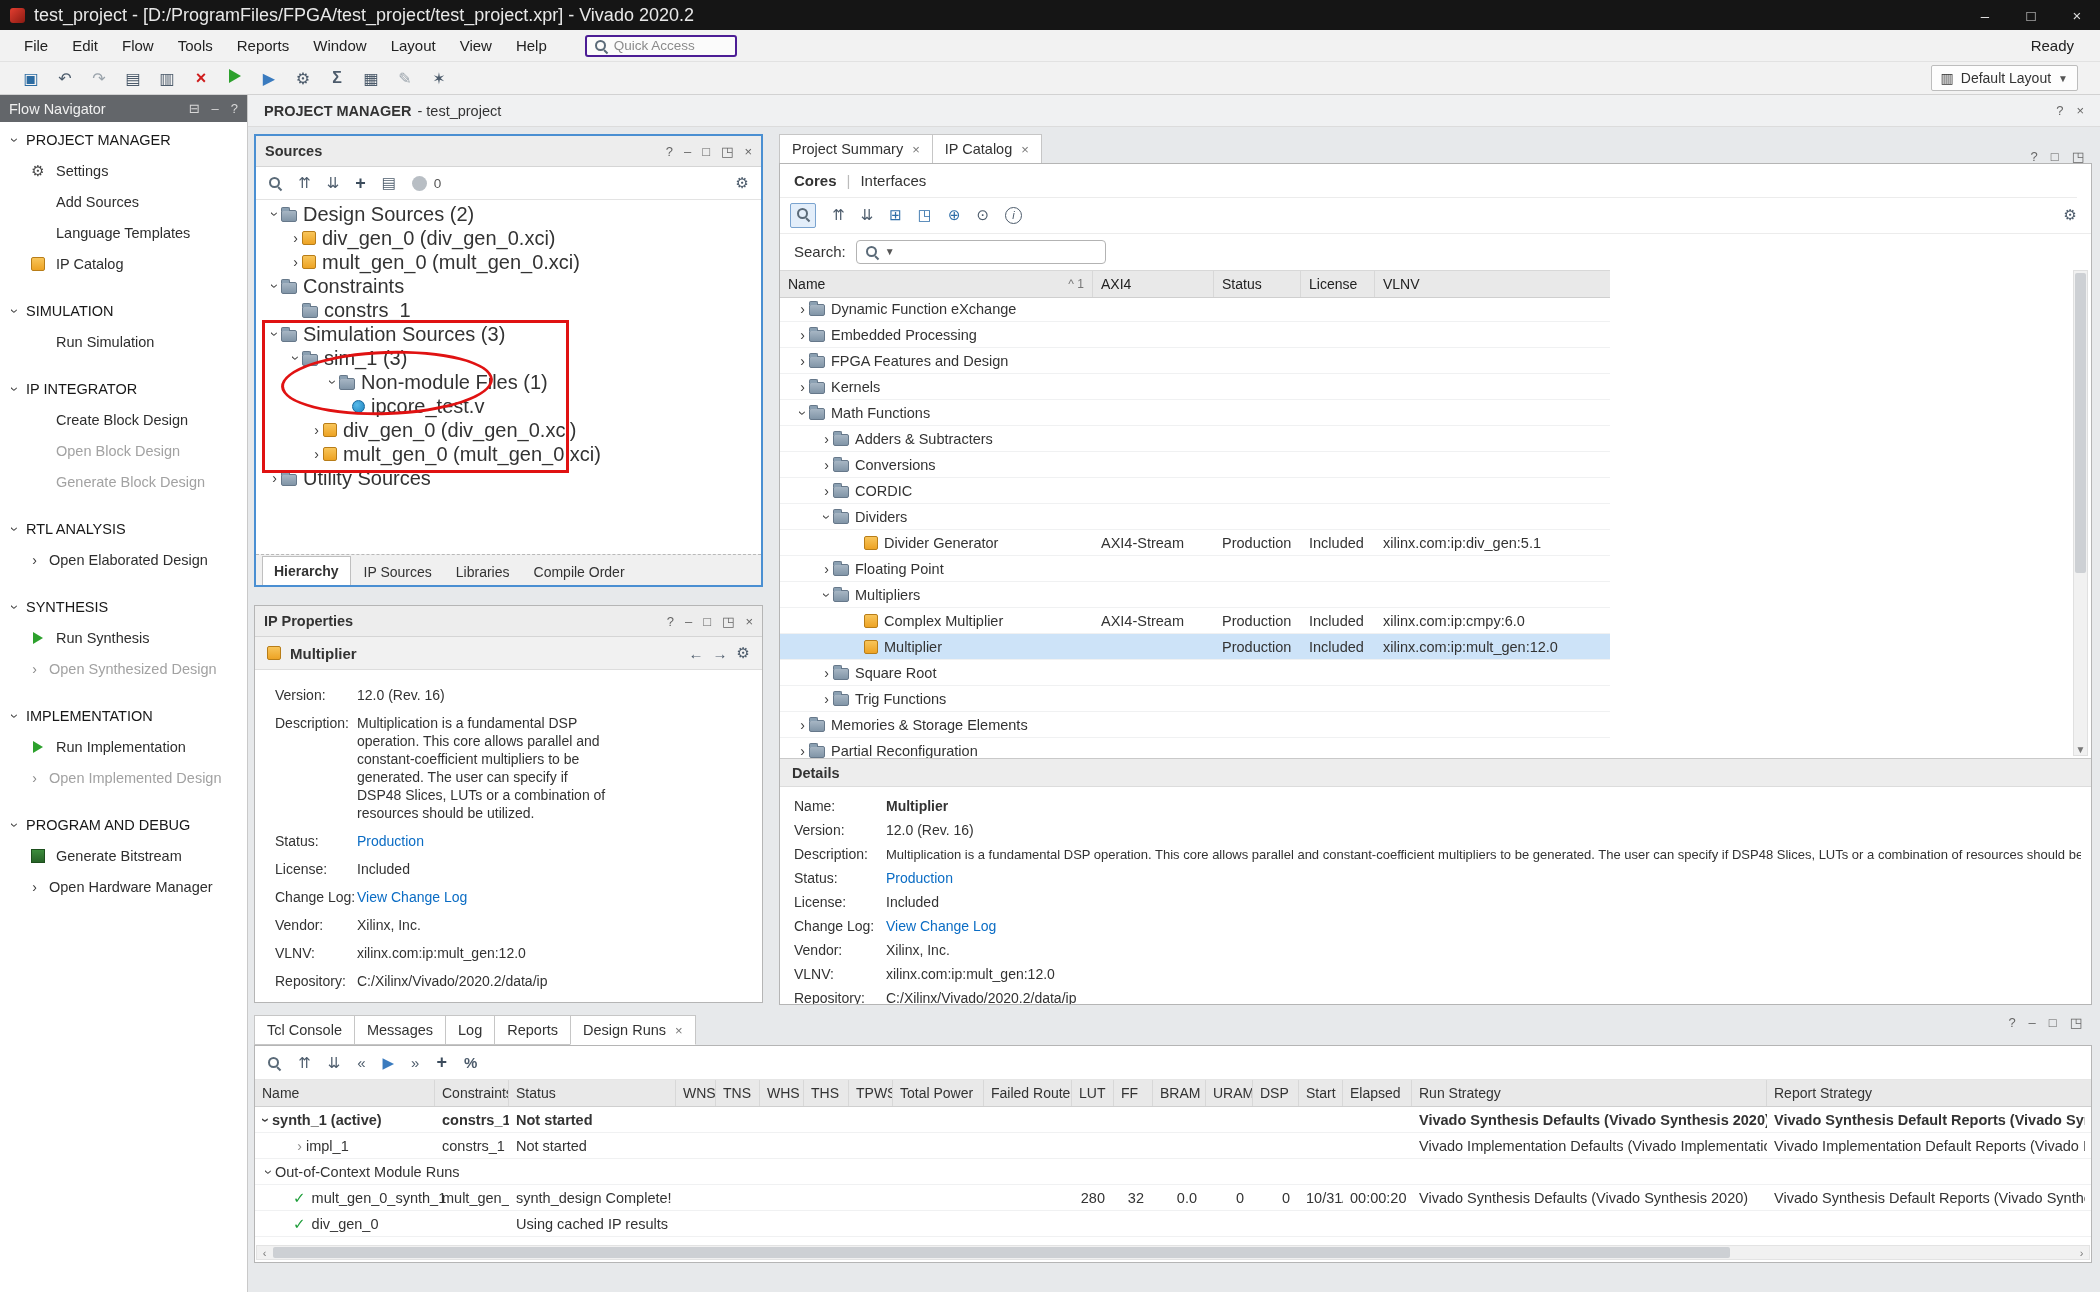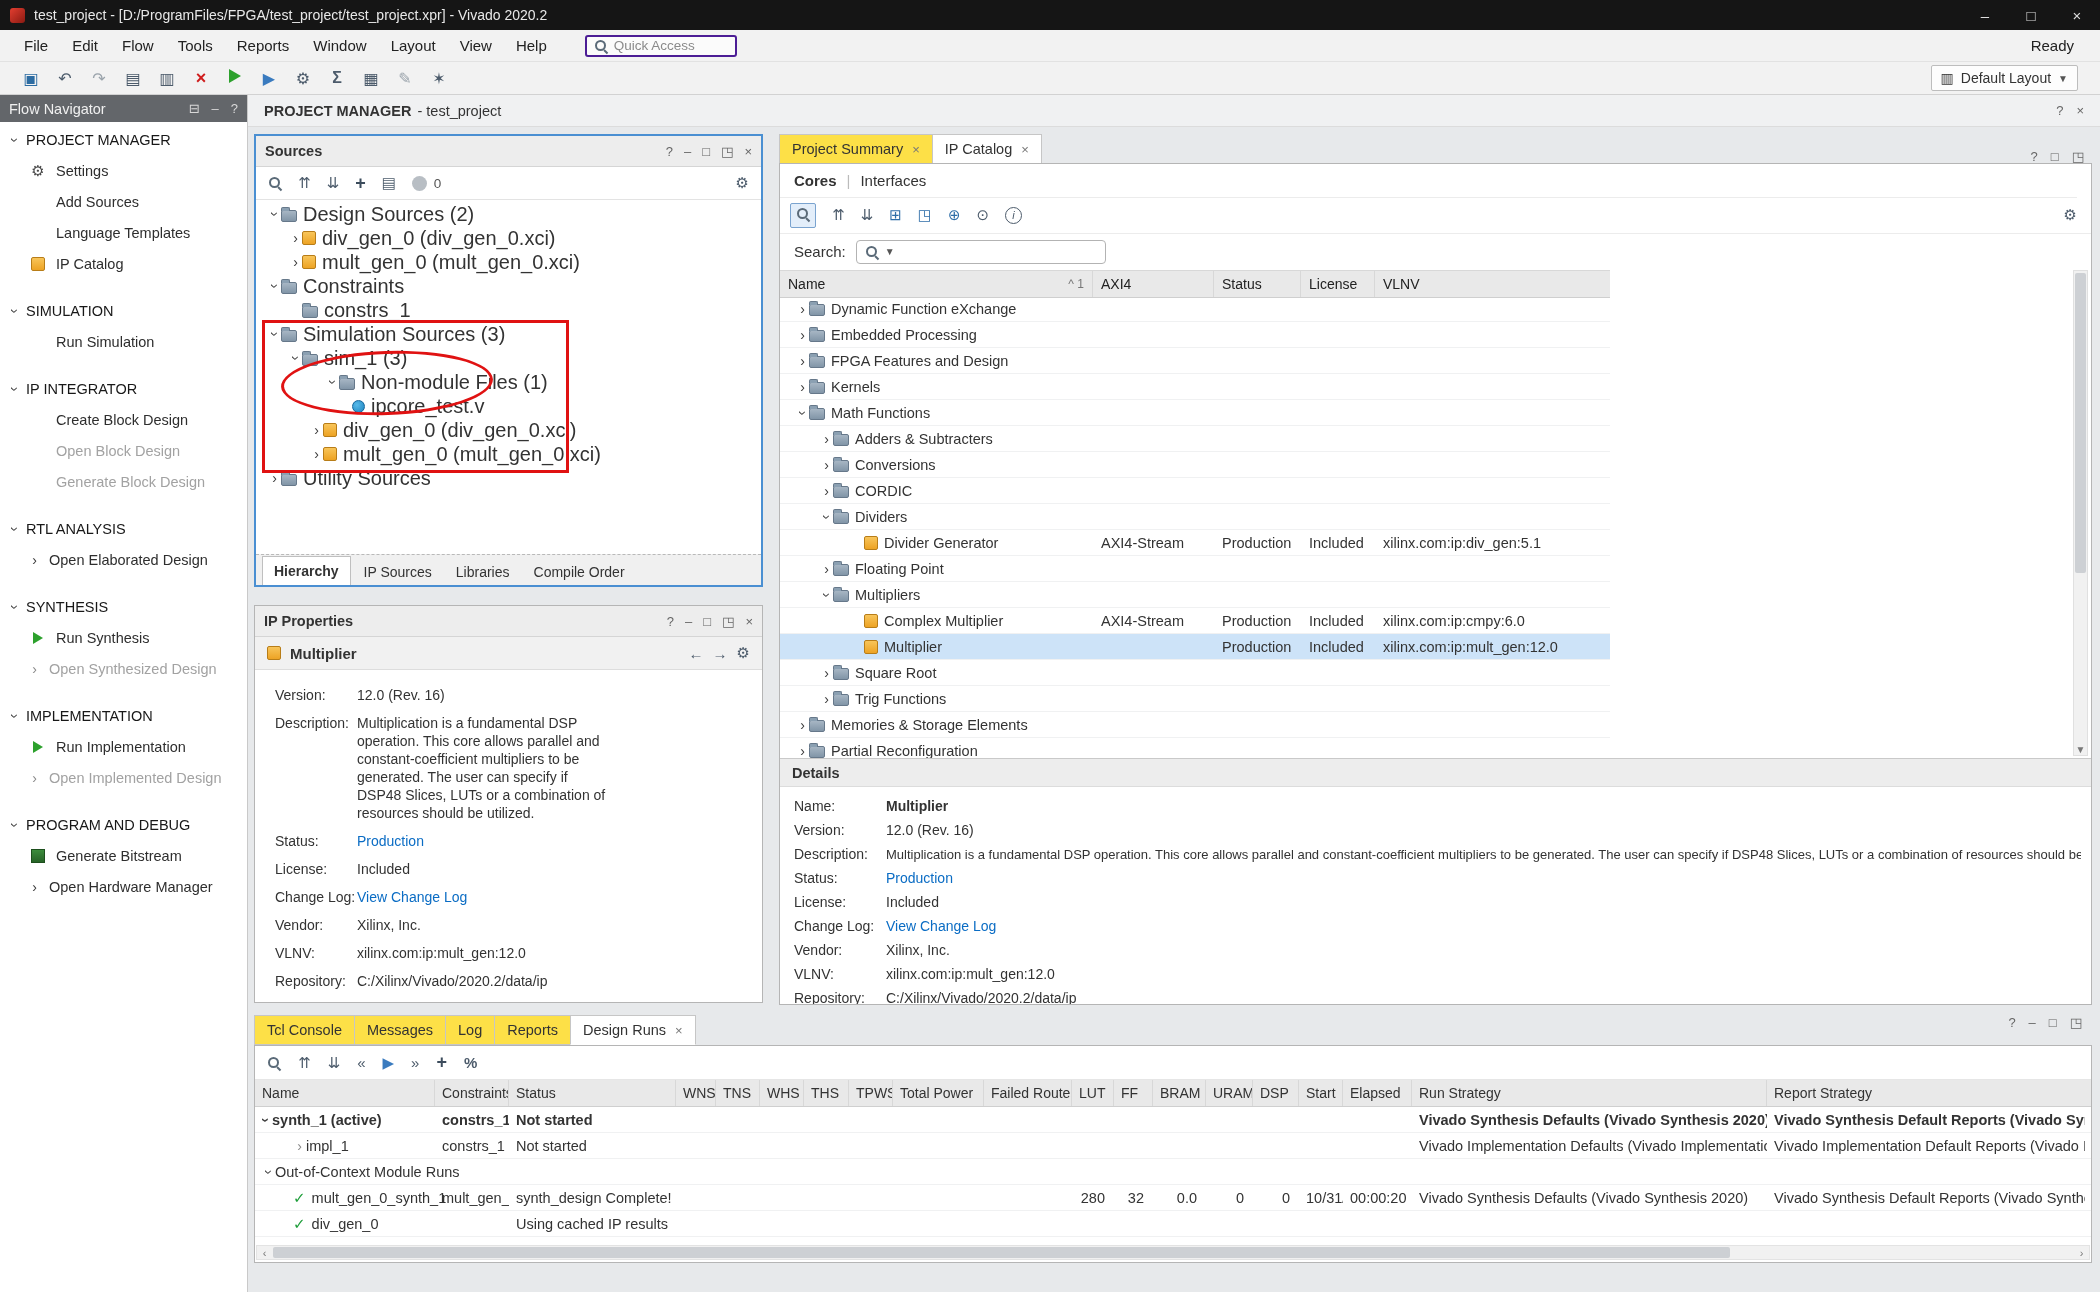--- a/index.html
+++ b/index.html
@@ -3,21 +3,21 @@
 <meta charset="utf-8">
 <style>
   html,body{margin:0;padding:0}
   body{position:relative;width:2100px;height:1292px;overflow:hidden;background:#e7e9eb;
        font-family:"Liberation Sans","DejaVu Sans",sans-serif;font-size:15px;color:#333}
   .sp{flex:1}
   
   .titlebar{position:absolute;left:0;top:0;width:2100px;height:30px;background:#151515;color:#ddd;
             display:flex;align-items:center;padding-left:10px;box-sizing:border-box}
   .tb-logo{width:15px;height:15px;background:linear-gradient(135deg,#e33e30,#8a1a12);border-radius:3px;margin-right:9px;flex:none}
-  .tb-title{font-size:14px;color:#e8e8e8;white-space:nowrap}
+  .tb-title{font-size:18px;color:#e8e8e8;white-space:nowrap}
   .win-controls{margin-left:auto;display:flex;height:100%}
   .win-btn{width:46px;display:flex;align-items:center;justify-content:center;color:#ddd;font-size:15px}
   
   .menubar{position:absolute;left:0;top:30px;width:2100px;height:32px;background:#f2f2f2;border-bottom:1px solid #e2e2e2;
            display:flex;align-items:center;padding-left:12px;box-sizing:border-box}
   .menu-item{padding:0 12px;height:100%;display:flex;align-items:center;color:#222}
   .qa-box{margin-left:26px;width:152px;height:22px;border:2px solid #4c1d95;border-radius:3px;background:#fbfbfb;
           display:flex;align-items:center;gap:6px;padding:0 7px;color:#8a8a8a;font-size:13.5px;box-sizing:border-box}
   .ready{margin-left:auto;margin-right:26px;color:#222}
   
@@ -84,21 +84,21 @@
   
   .subhead{height:32px;background:#f1f1f1;border-bottom:1px solid #ddd;display:flex;align-items:center;gap:9px;padding:0 12px}
   .subhead .name{font-weight:bold}
   .props{padding:16px 0 0 20px;font-size:14px;line-height:18px}
   .fld{display:flex;margin-bottom:10px}
   .flabel{width:82px;flex:none}
   .fval.wrap{width:252px}
   .link{color:#0a6cc4}
   
   .rtabs{position:absolute;left:779px;top:134px;width:1313px;height:30px;display:flex;align-items:flex-end}
-  .dtab{height:30px;display:flex;align-items:center;gap:9px;padding:0 12px;background:#fde047;border:1px solid #c6c6c6;
+  .dtab{height:30px;display:flex;align-items:center;gap:9px;padding:0 12px;background:#ffffff;border:1px solid #c6c6c6;
         margin-right:-1px;font-size:14.5px;color:#333;box-sizing:border-box}
   .dtab.active{background:#fff;border-bottom:1px solid #fff}
   .x{color:#777;font-size:13px}
   
   .rcontent{position:absolute;left:779px;top:163px;width:1313px;height:842px;background:#fff;border:1px solid #b5b5b5;box-sizing:border-box}
   .subtabs{position:absolute;left:0;top:0;right:14px;height:33px;display:flex;align-items:center;padding-left:14px;gap:10px;border-bottom:1px solid #ececec}
   .cat-tools{position:absolute;left:0;top:33px;right:0;height:36px;display:flex;align-items:center;gap:16px;padding-left:10px;border-bottom:1px solid #ececec}
   .pressed{border:1px solid #7aa3cf;background:#e3eefa;border-radius:2px;padding:3px 5px}
   .blue{color:#2f6ea8}
   .icircle{width:15px;height:15px;border:1px solid #4c5b6b;border-radius:50%;display:inline-flex;align-items:center;justify-content:center;

